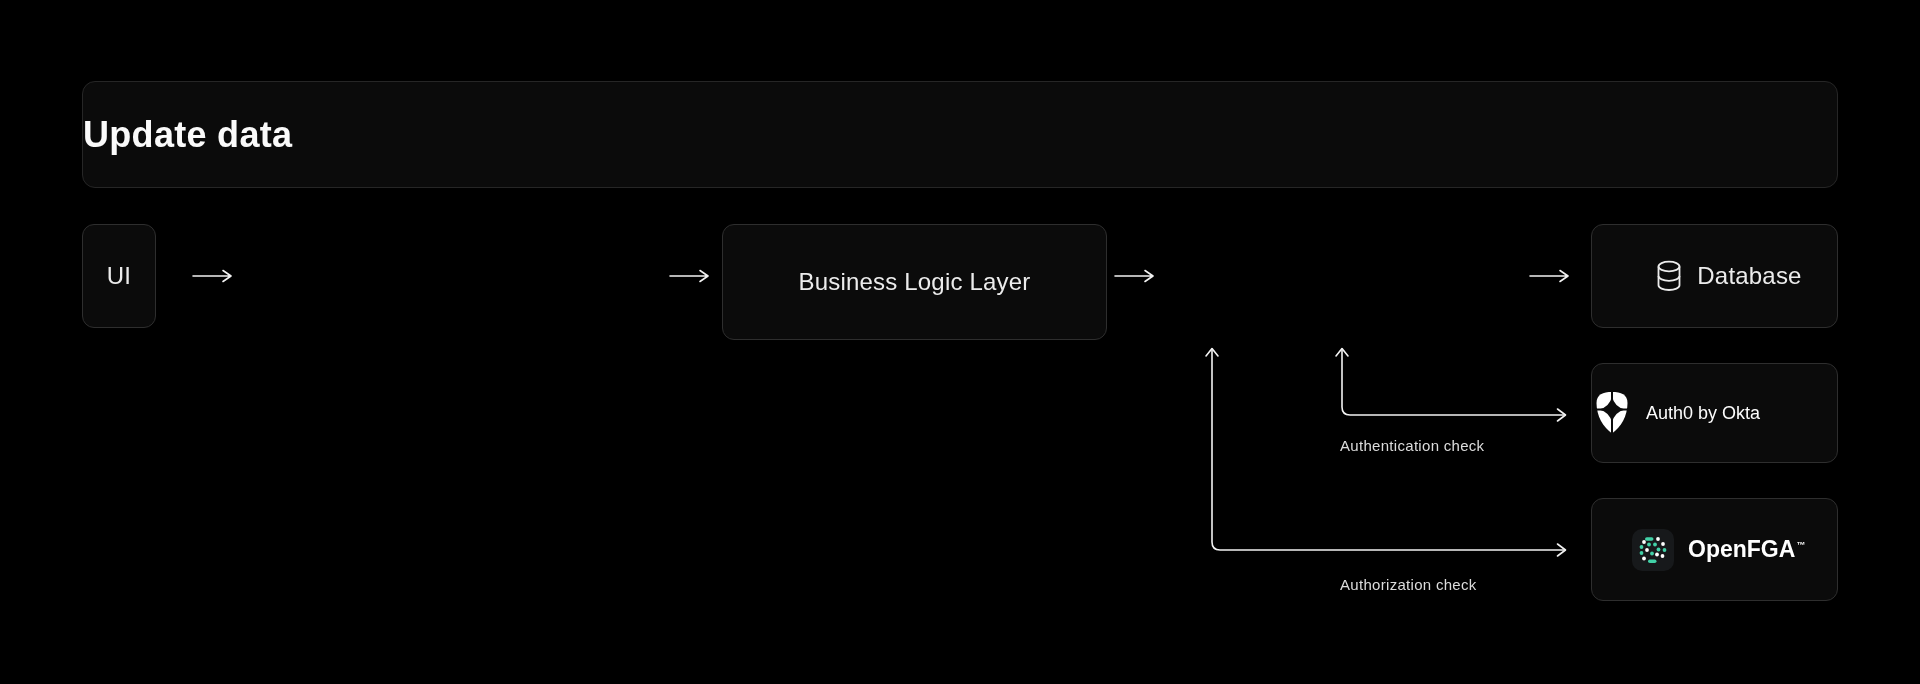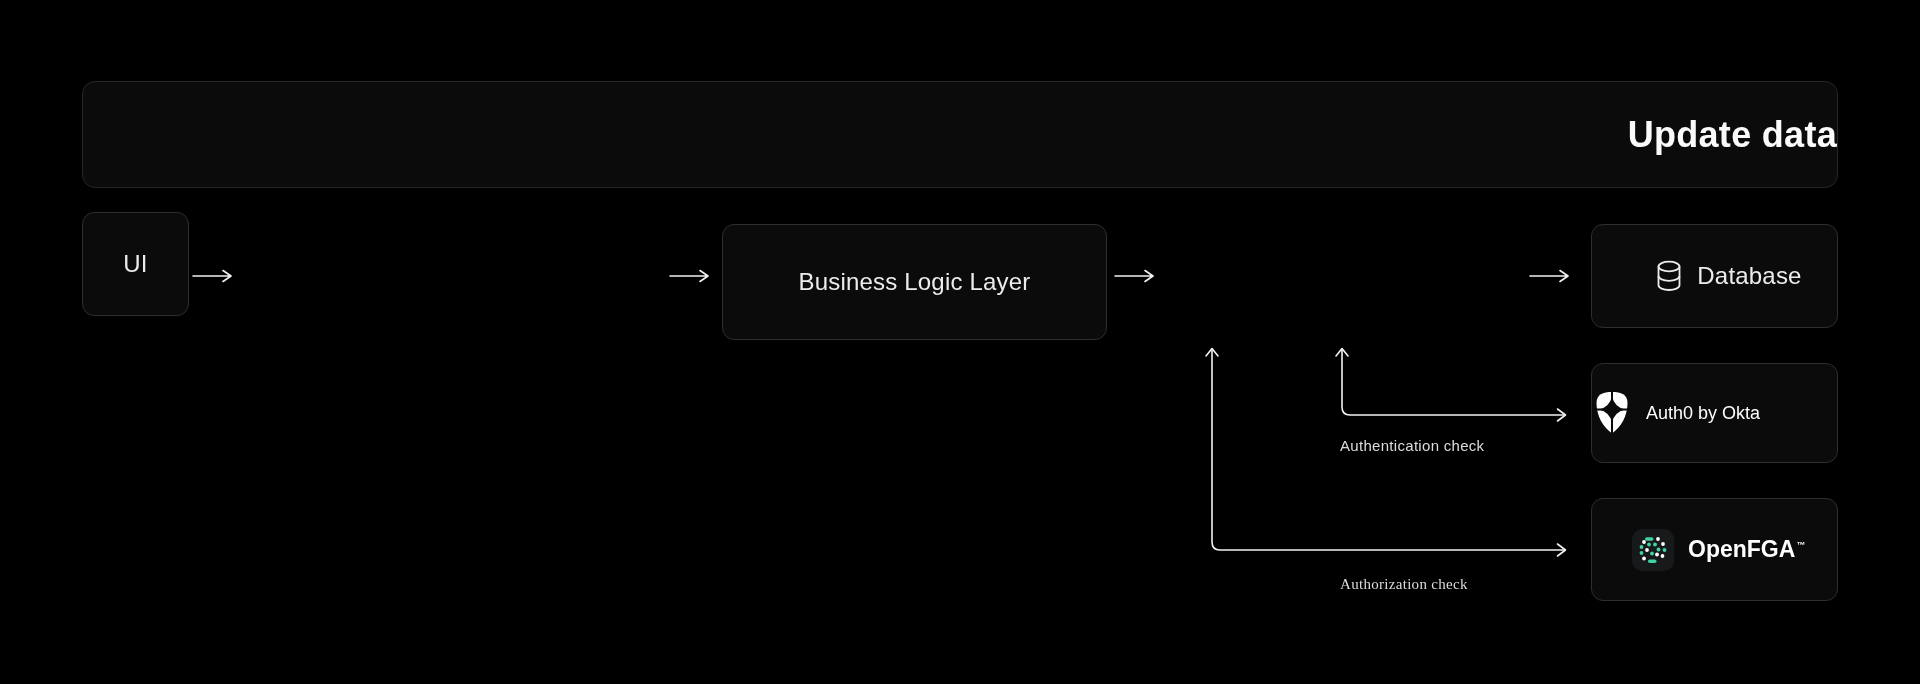--- a/index.html
+++ b/index.html
@@ -30,21 +30,21 @@
     letter-spacing: 0.2px;
     white-space: nowrap;
   }
   .title-box {
     position: absolute;
     left: 82px; top: 81px;
     width: 1756px; height: 107px;
     background: #0b0b0b;
     border: 1px solid #262626;
     border-radius: 13px;
-    display: flex; align-items: center; justify-content: flex-end;
+    display: flex; align-items: center; justify-content: flex-start;
     box-sizing: border-box;
   }
   .title-text {
     font-size: 36px;
     font-weight: 700;
     color: #fafafa;
     letter-spacing: 0.3px;
   }
   .h-arrow { position: absolute; top: 269px; width: 44px; height: 14px; }
   .next-wordmark {
@@ -87,21 +87,21 @@
 </style>
 </head>
 <body>
 
 <div class="canvas">
 
   <div class="title-box">
     <div class="title-text">Update data</div>
   </div>
 
-  <div class="node" style="left:82px; top:212px; width:107px; height:104px;">
+  <div class="node" style="left:82px; top:224px; width:74px; height:104px;">
     <span class="node-label">UI</span>
   </div>
 
   <svg class="h-arrow" style="left:192px;" viewBox="0 0 44 14">
     <path d="M1 7 H38 M31 1.5 L39 7 L31 12.5" fill="none" stroke="#f2f2f2" stroke-width="1.6" stroke-linecap="round" stroke-linejoin="round"></path>
   </svg>
 
 
   <svg class="h-arrow" style="left:669px;" viewBox="0 0 44 14">
     <path d="M1 7 H38 M31 1.5 L39 7 L31 12.5" fill="none" stroke="#f2f2f2" stroke-width="1.6" stroke-linecap="round" stroke-linejoin="round"></path>
@@ -140,21 +140,21 @@
     </g>
 
     <g stroke="#f2f2f2" stroke-width="1.6" fill="none" stroke-linecap="round" stroke-linejoin="round">
       <path d="M32 14 V207 Q32 215 40 215 H384"></path>
       <path d="M26 21 L32 13.5 L38 21"></path>
       <path d="M377.5 209 L385.5 215 L377.5 221"></path>
     </g>
   </svg>
 
   <div class="check-label" style="left:1340px; top:437px;">Authentication check</div>
-  <div class="check-label" style="left:1340px; top:576px;font-family:Liberation Serif, serif;">Authorization check</div>
+  <div class="check-label" style="left:1340px; top:576px;">Authorization check</div>
 
   <div class="node" style="left:1591px; top:363px; width:247px; height:100px; justify-content:flex-start; ">
     <span class="icon-gap">
       <svg width="40" height="44" viewBox="0 0 40 44">
         <path d="M20 1 C 11 1 4.5 3.5 4.5 12 C 4.5 25 11 36 20 42.5 C 29 36 35.5 25 35.5 12 C 35.5 3.5 29 1 20 1 Z" fill="#ffffff"></path>
         <path d="M20 5.5 Q 22.5 16 33 18.5 Q 22.5 21 20 31.5 Q 17.5 21 7 18.5 Q 17.5 16 20 5.5 Z" fill="#0b0b0b"></path>
         <rect x="19" y="0" width="2" height="8" fill="#0b0b0b"></rect>
         <rect x="19" y="28" width="2" height="16" fill="#0b0b0b"></rect>
         <rect x="2" y="17.5" width="9" height="2" fill="#0b0b0b"></rect>
         <rect x="29" y="17.5" width="9" height="2" fill="#0b0b0b"></rect>

